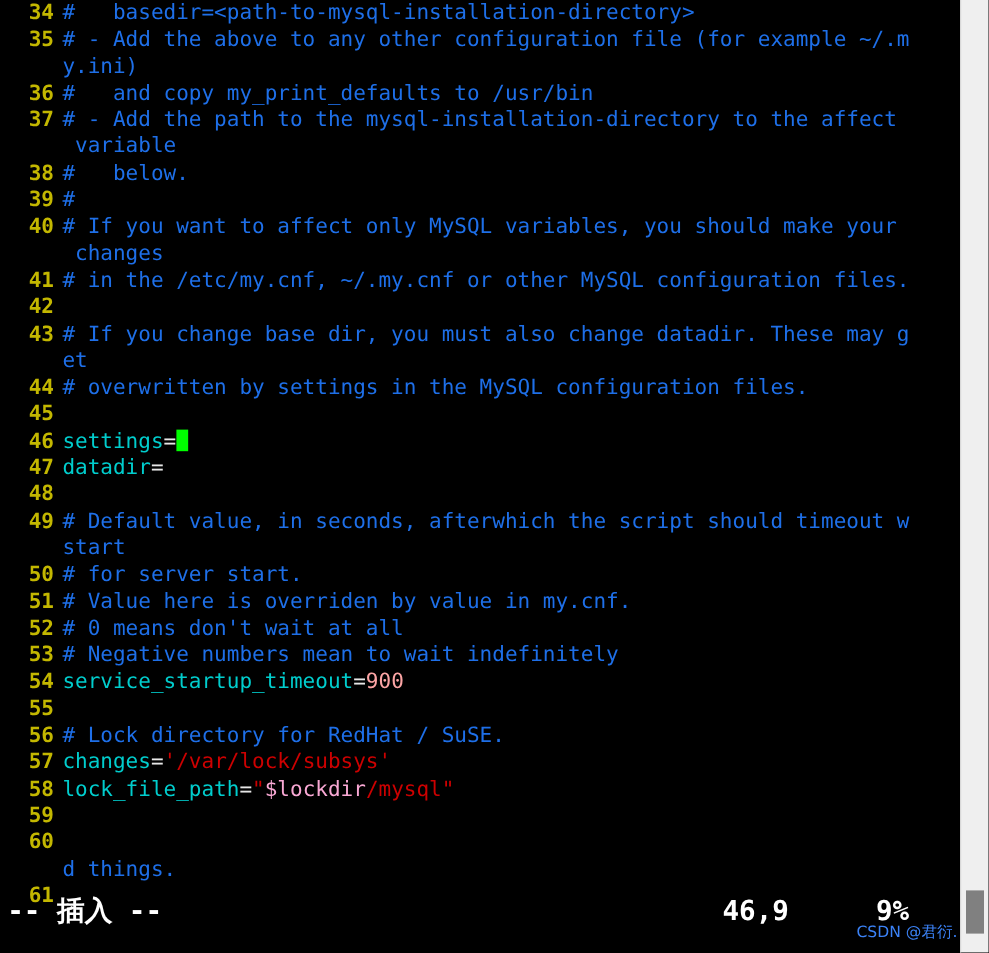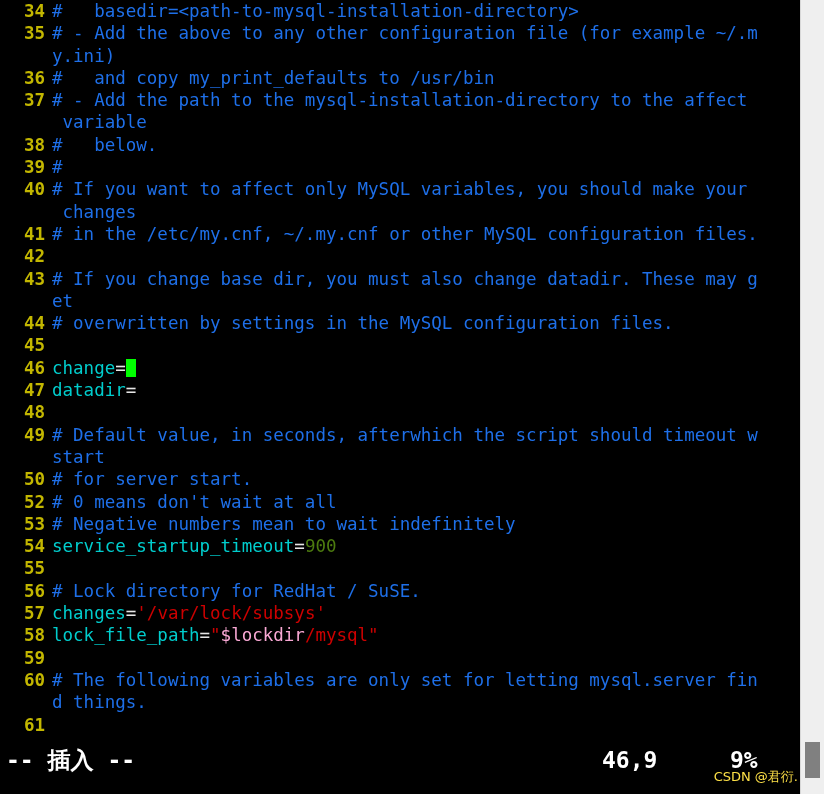--- a/index.html
+++ b/index.html
@@ -48,21 +48,21 @@
     white-space: pre;
     overflow: hidden;
   }
   
   .gutter.empty { color: transparent; }
 
   
   .c-comment { color: #1e6fe8; }
   .c-ident   { color: #00cdcd; }
   .c-op      { color: #e6e6e6; }
-  .c-num     { color: #4d7c0f; }
+  .c-num     { color: #fca5a5; }
   .c-str     { color: #cd0000; }
   .c-var     { color: #f9a8d4; }
   .cursor {
     display: inline-block;
     width: 10.5px;
     height: 18px;
     background: #00ff00;
     vertical-align: -3px;
   }
 
@@ -95,21 +95,21 @@
     left: 730px;
     top: 0;
   }
   
   #watermark {
     position: absolute;
     right: 26px;
     bottom: 8px;
     font-family: "DejaVu Sans", "Liberation Sans", sans-serif;
     font-size: 13px;
-    color: #fde047;
+    color: #3b82f6;
     white-space: pre;
   }
   
   #scrollbar {
     position: absolute;
     right: 0;
     top: 0;
     width: 24px;
     height: 794px;
     background: #efefef;
@@ -140,35 +140,36 @@
       <div class="vline"><span class="gutter">38</span><span class="content"><span class="c-comment">#   below.</span></span></div>
       <div class="vline"><span class="gutter">39</span><span class="content"><span class="c-comment">#</span></span></div>
       <div class="vline"><span class="gutter">40</span><span class="content"><span class="c-comment"># If you want to affect only MySQL variables, you should make your</span></span></div>
       <div class="vline"><span class="gutter empty"></span><span class="content"><span class="c-comment"> changes</span></span></div>
       <div class="vline"><span class="gutter">41</span><span class="content"><span class="c-comment"># in the /etc/my.cnf, ~/.my.cnf or other MySQL configuration files.</span></span></div>
       <div class="vline"><span class="gutter">42</span><span class="content"></span></div>
       <div class="vline"><span class="gutter">43</span><span class="content"><span class="c-comment"># If you change base dir, you must also change datadir. These may g</span></span></div>
       <div class="vline"><span class="gutter empty"></span><span class="content"><span class="c-comment">et</span></span></div>
       <div class="vline"><span class="gutter">44</span><span class="content"><span class="c-comment"># overwritten by settings in the MySQL configuration files.</span></span></div>
       <div class="vline"><span class="gutter">45</span><span class="content"></span></div>
-      <div class="vline"><span class="gutter">46</span><span class="content"><span class="c-ident">change</span><span class="c-op">=</span><span class="cursor"></span></span></div>
+      <div class="vline"><span class="gutter">46</span><span class="content"><span class="c-ident">settings</span><span class="c-op">=</span><span class="cursor"></span></span></div>
       <div class="vline"><span class="gutter">47</span><span class="content"><span class="c-ident">datadir</span><span class="c-op">=</span></span></div>
       <div class="vline"><span class="gutter">48</span><span class="content"></span></div>
       <div class="vline"><span class="gutter">49</span><span class="content"><span class="c-comment"># Default value, in seconds, afterwhich the script should timeout w</span></span></div>
       <div class="vline"><span class="gutter empty"></span><span class="content"><span class="c-comment">start</span></span></div>
       <div class="vline"><span class="gutter">50</span><span class="content"><span class="c-comment"># for server start.</span></span></div>
+      <div class="vline"><span class="gutter">51</span><span class="content"><span class="c-comment"># Value here is overriden by value in my.cnf.</span></span></div>
       <div class="vline"><span class="gutter">52</span><span class="content"><span class="c-comment"># 0 means don't wait at all</span></span></div>
       <div class="vline"><span class="gutter">53</span><span class="content"><span class="c-comment"># Negative numbers mean to wait indefinitely</span></span></div>
       <div class="vline"><span class="gutter">54</span><span class="content"><span class="c-ident">service_startup_timeout</span><span class="c-op">=</span><span class="c-num">900</span></span></div>
       <div class="vline"><span class="gutter">55</span><span class="content"></span></div>
       <div class="vline"><span class="gutter">56</span><span class="content"><span class="c-comment"># Lock directory for RedHat / SuSE.</span></span></div>
       <div class="vline"><span class="gutter">57</span><span class="content"><span class="c-ident">changes</span><span class="c-op">=</span><span class="c-str">'/var/lock/subsys'</span></span></div>
       <div class="vline"><span class="gutter">58</span><span class="content"><span class="c-ident">lock_file_path</span><span class="c-op">=</span><span class="c-str">"</span><span class="c-var">$lockdir</span><span class="c-str">/mysql"</span></span></div>
       <div class="vline"><span class="gutter">59</span><span class="content"></span></div>
-      <div class="vline"><span class="gutter">60</span><span class="content"><span class="c-comment"># The following variables are only set for letting mysql.server fin</span></span></div>
+      <div class="vline"><span class="gutter">60</span></div>
       <div class="vline"><span class="gutter empty"></span><span class="content"><span class="c-comment">d things.</span></span></div>
       <div class="vline"><span class="gutter">61</span><span class="content"></span></div>
     </div>
 
   <div id="statusline">
     <span id="status-mode">-- 插入 --</span>
     <span id="status-pos">46,9</span>
     <span id="status-pct">9%</span>
   </div>
 

